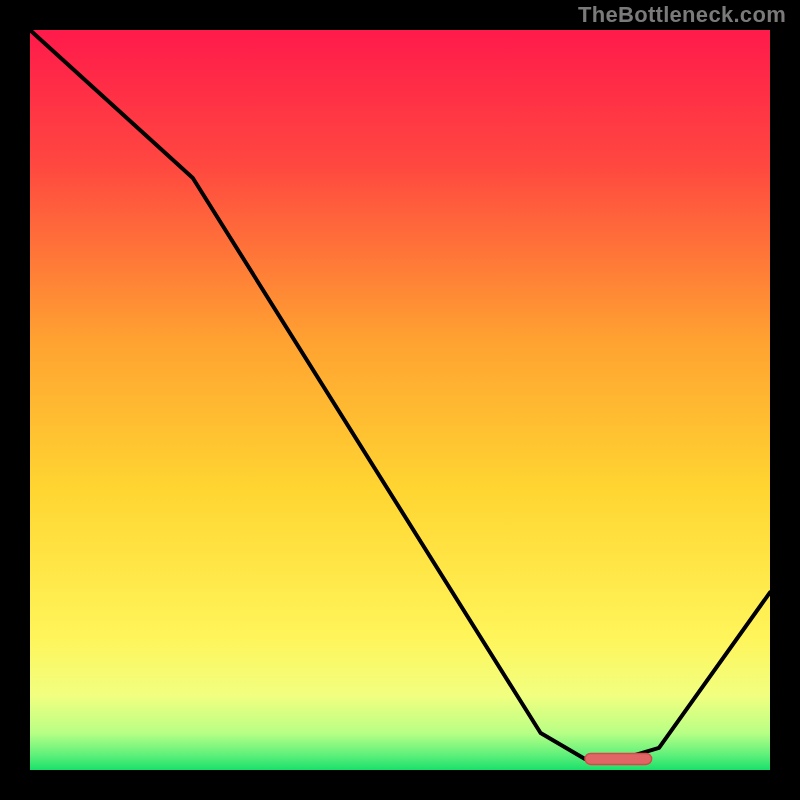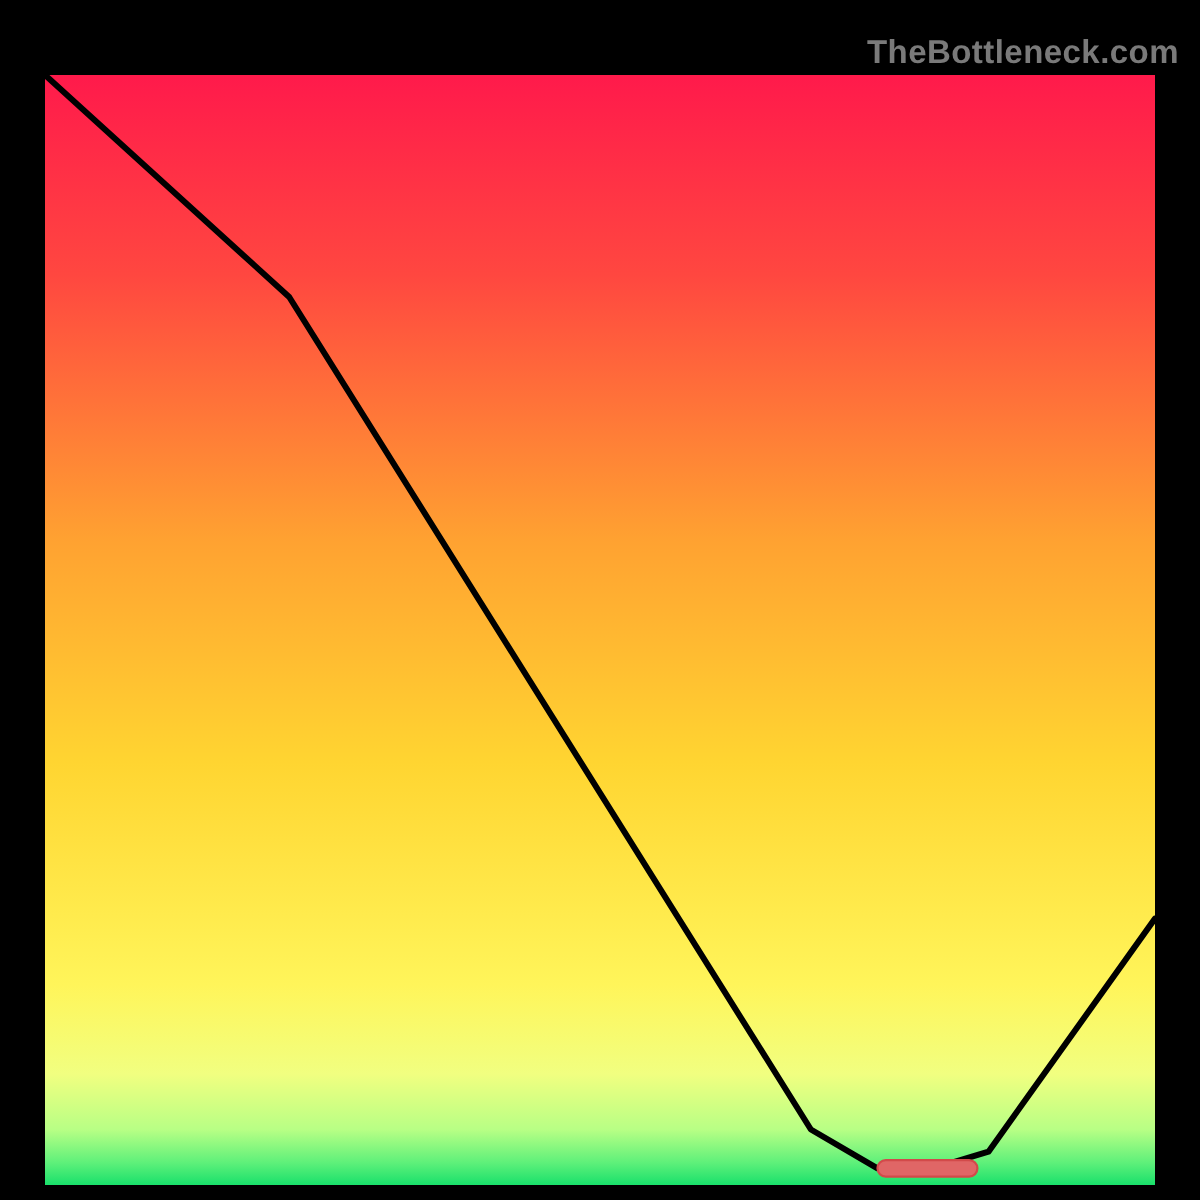--- a/index.html
+++ b/index.html
@@ -10,21 +10,20 @@
     background: #000;
     font-family: Arial, Helvetica, sans-serif;
   }
   .frame {
     position: absolute;
     left: 0;
     top: 0;
     width: 800px;
     height: 573px;
     background: #000;
-    margin-top: 20px;
   }
   .attribution {
     position: absolute;
     top: 2px;
     right: 14px;
     color: #7a7a7a;
     font-size: 22px;
     font-weight: 600;
     letter-spacing: 0.3px;
   }

